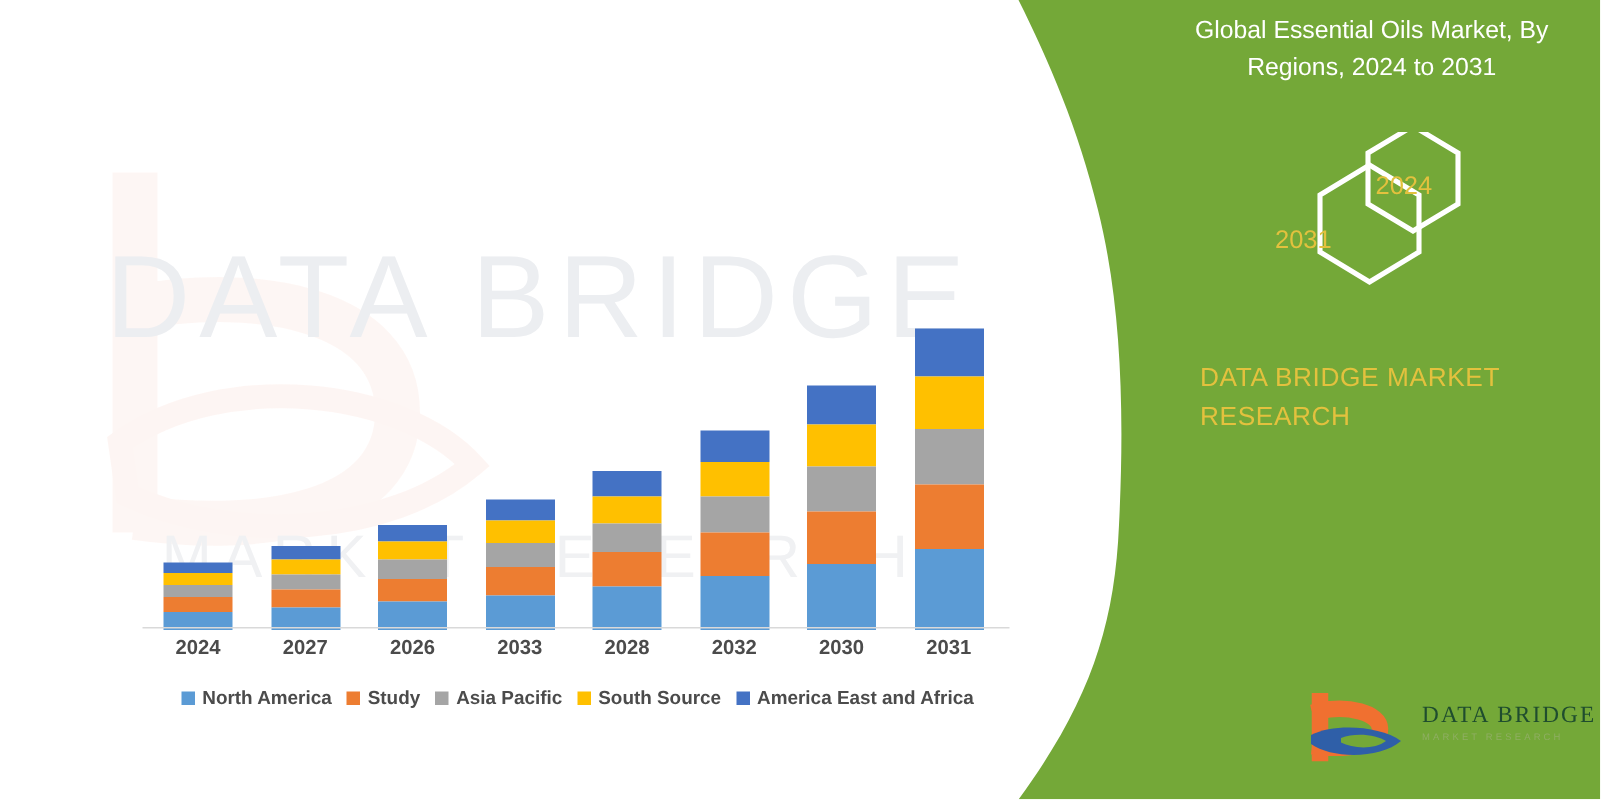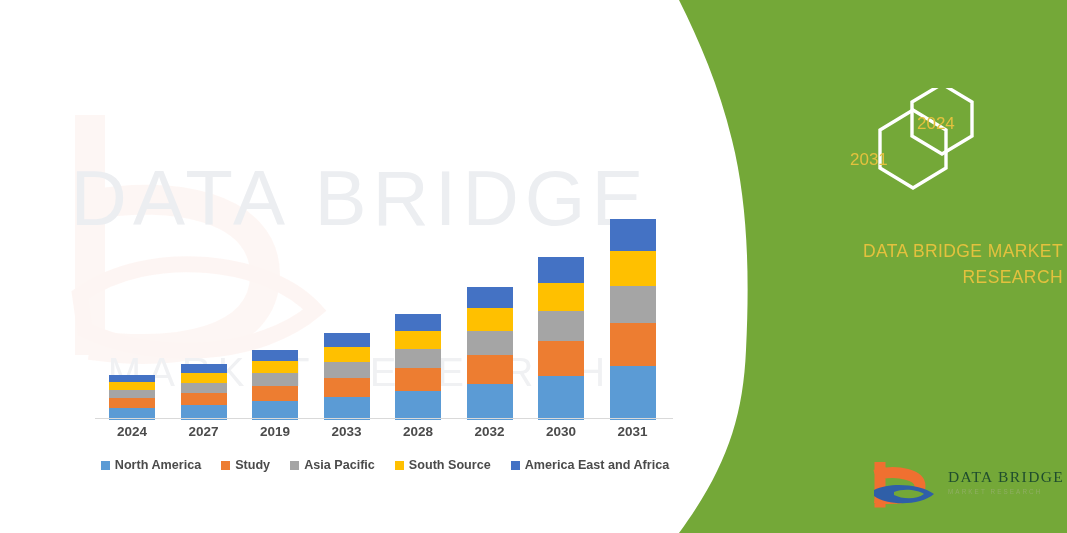--- a/index.html
+++ b/index.html
@@ -66,21 +66,21 @@
   }
   .xlabel{
     position:absolute;width:64px;text-align:center;
     font-size:13.5px;font-weight:bold;color:#4b4b4b;
     font-family:"Liberation Sans",sans-serif;
   }
 
   
   .legend{
     position:absolute;left:95px;top:455px;width:580px;height:20px;
-    display:flex;justify-content:center;gap:20px;
+    display:flex;justify-content:center;gap:10px;
   }
   .legend-item{display:flex;align-items:center;gap:5px;}
   .legend-swatch{width:9px;height:9px;display:block;}
   .legend-label{
     font-size:12.6px;font-weight:bold;color:#4b4b4b;white-space:nowrap;
     font-family:"Liberation Sans",sans-serif;
   }
 
   
   .footer{
@@ -105,21 +105,21 @@
   .hexwrap{position:absolute;left:815px;top:88px;width:185px;height:120px;}
   .hex-label{
     position:absolute;font-size:17px;color:#e3c13e;font-weight:400;
     font-family:"Liberation Sans",sans-serif;
   }
   .hex-2024-label{left:102px;top:26px;}
   .hex-2031-label{left:35px;top:62px;}
 
   .brand-name{
     position:absolute;left:800px;top:238px;width:263px;
-    text-align:right;font-size:17.5px;line-height:26px;
+    text-align:left;font-size:17.5px;line-height:26px;
     color:#e3c13e;letter-spacing:.4px;
     font-family:"Liberation Sans",sans-serif;
   }
 
   .logo{position:absolute;left:872px;top:462px;width:190px;height:52px;}
   .logo-text{
     position:absolute;left:76px;top:6px;
     font-size:15.5px;letter-spacing:1.4px;color:#1f4d2e;
     font-family:"Liberation Serif",serif;white-space:nowrap;
   }
@@ -199,21 +199,21 @@
         <div class="seg" style="height: 35px; background: rgb(255, 192, 0);"></div>
         <div class="seg" style="height: 37px; background: rgb(165, 165, 165);"></div>
         <div class="seg" style="height: 43px; background: rgb(237, 125, 49);"></div>
         <div class="seg" style="height: 54px; background: rgb(91, 155, 213);"></div>
       </div>
     </div>
   <div class="axis-line"></div>
   <div class="xlabels" id="xlabels">
       <div class="xlabel" style="left: 5px;">2024</div>
       <div class="xlabel" style="left: 76.5px;">2027</div>
-      <div class="xlabel" style="left: 148px;">2019</div>
+      <div class="xlabel" style="left: 148px;">2026</div>
       <div class="xlabel" style="left: 219.5px;">2033</div>
       <div class="xlabel" style="left: 291px;">2028</div>
       <div class="xlabel" style="left: 362.5px;">2032</div>
       <div class="xlabel" style="left: 434px;">2030</div>
       <div class="xlabel" style="left: 505.5px;">2031</div>
     </div>
 
   <div class="legend" id="legend">
       <div class="legend-item">
         <span class="legend-swatch" style="background: rgb(91, 155, 213);"></span>
@@ -238,20 +238,21 @@
     </div>
 
 
   <svg class="green-curve-svg" viewBox="0 0 420 533" preserveAspectRatio="none">
     <path d="M 420 0 L 420 533 L 32 533
              C 78 470 96 420 99 350
              C 103 270 100 200 85 140
              C 72 86 52 40 32 0 Z" fill="#74a838"></path>
   </svg>
 
+  <div class="panel-title">Global Essential Oils Market, By Regions, 2024 to 2031</div>
 
   <div class="hexwrap">
     <svg width="185" height="120" viewBox="0 0 185 120">
       <polygon points="65,42 98,22 131,42 131,80 98,100 65,80" fill="none" stroke="#ffffff" stroke-width="3.4"></polygon>
       <polygon points="97,14 127,-4 157,14 157,48 127,66 97,48" fill="none" stroke="#ffffff" stroke-width="3.4"></polygon>
     </svg>
     <div class="hex-label hex-2024-label">2024</div>
     <div class="hex-label hex-2031-label">2031</div>
   </div>
 

